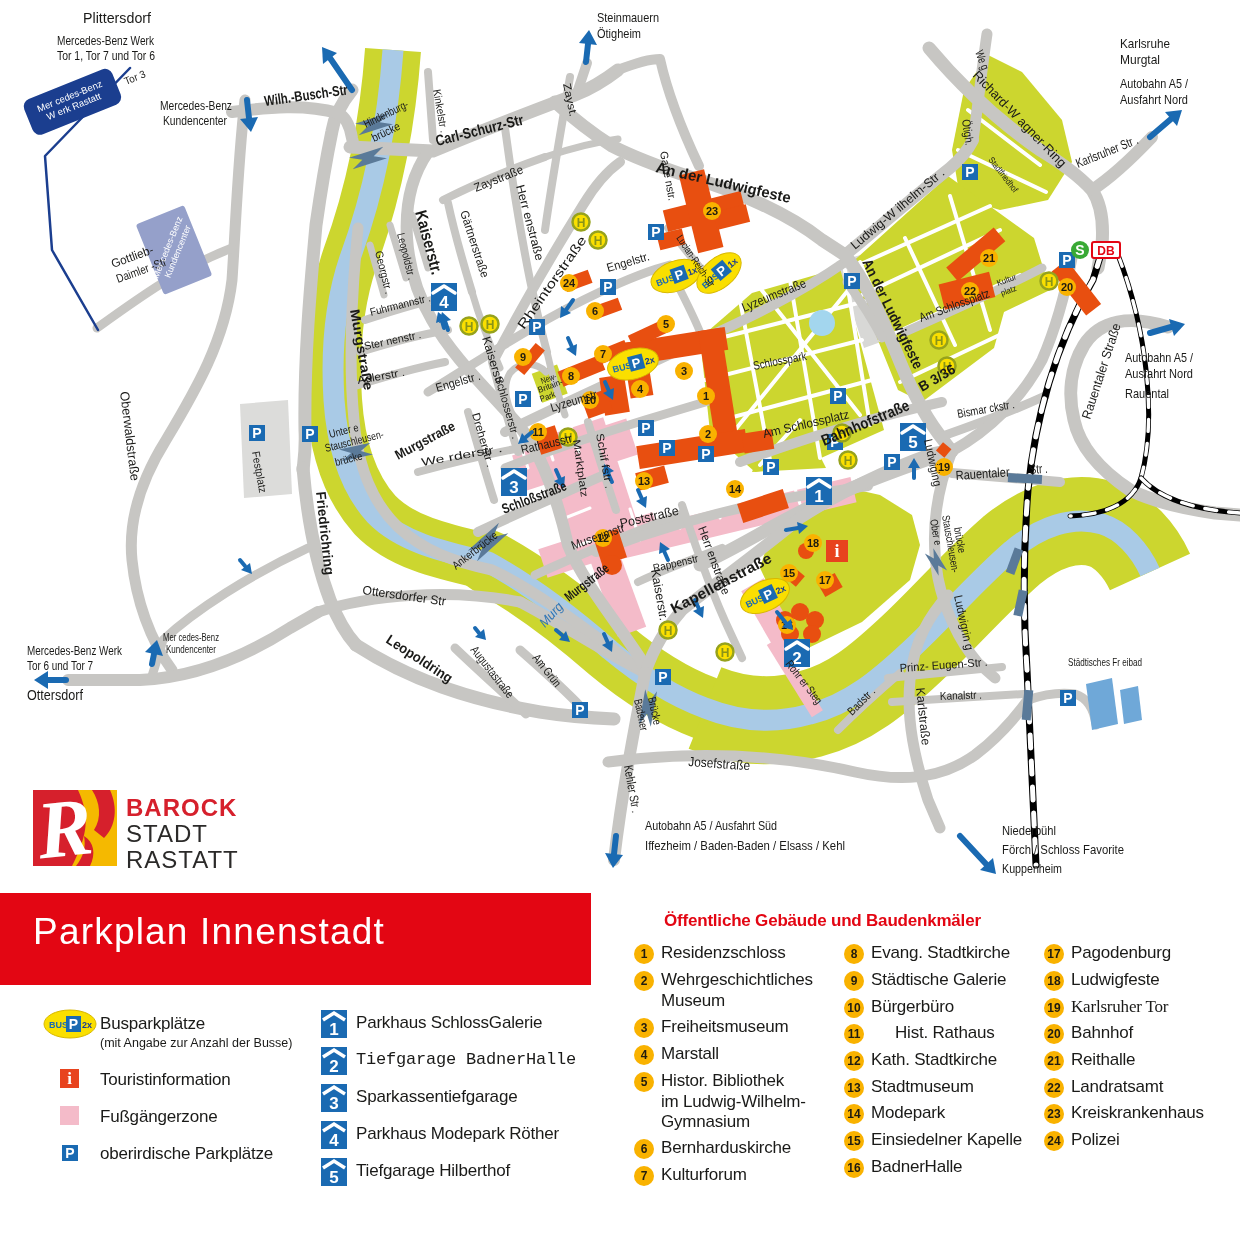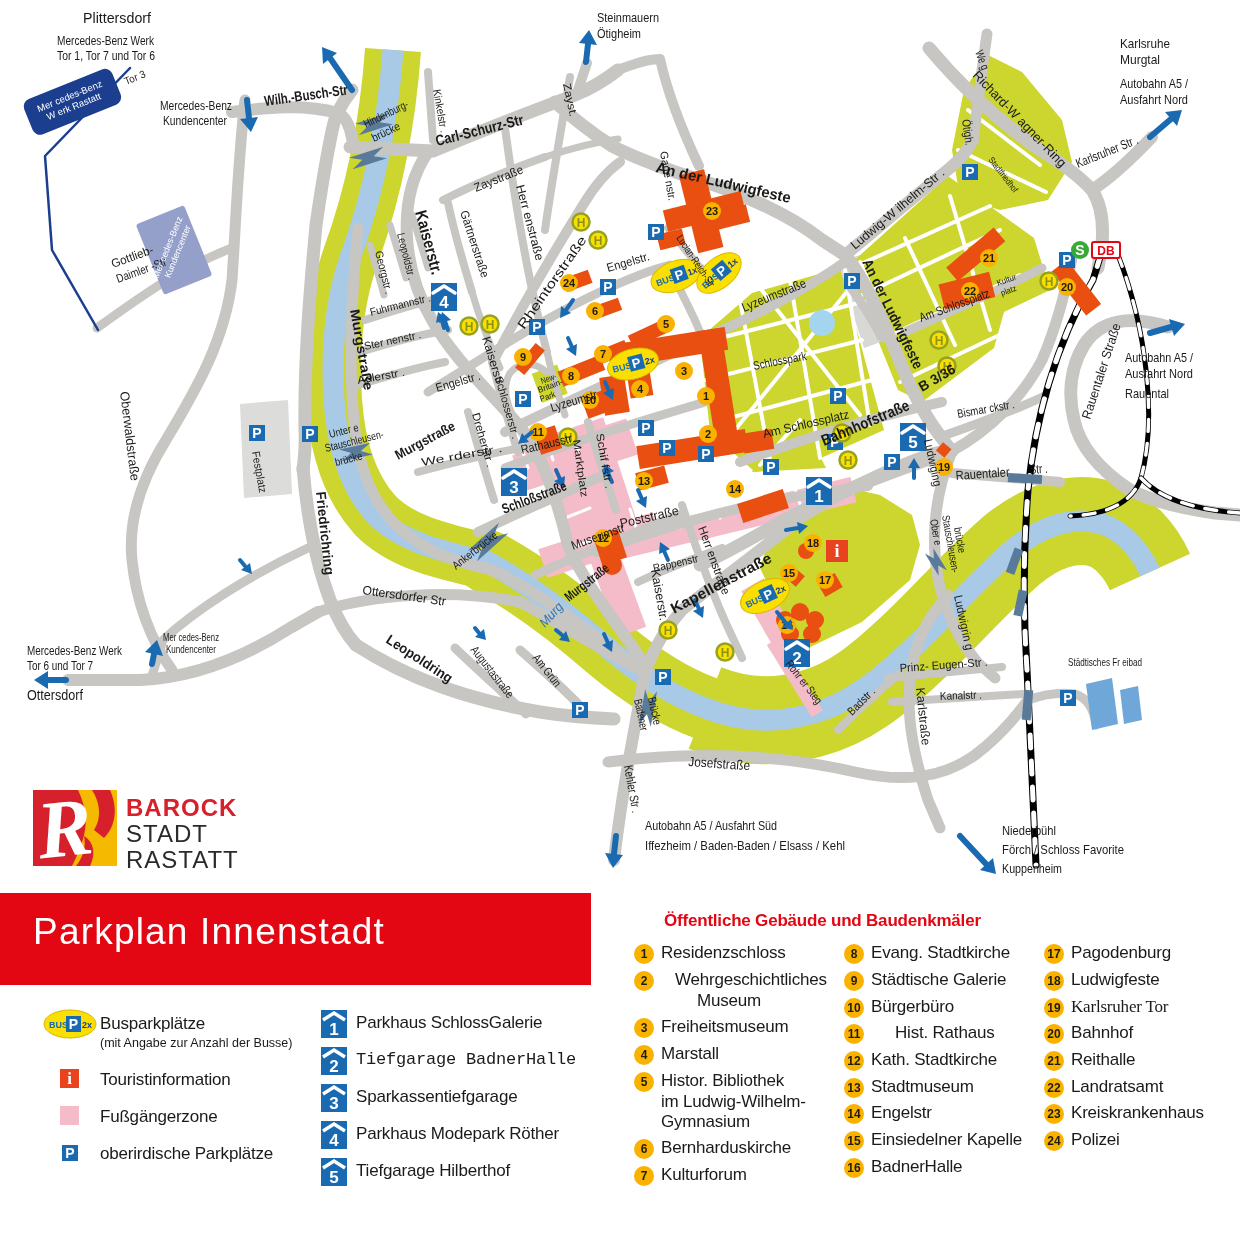--- a/index.html
+++ b/index.html
@@ -757,22 +757,22 @@
 <div class="abs" style="left:664px;top:911px;font-size:17px;letter-spacing:-0.2px;font-weight:bold;color:#e30613;">Öffentliche Gebäude und Baudenkmäler</div>
 <svg width="22" height="22" viewBox="0 0 22 22" style="position:absolute;left:633px;top:943px" xmlns="http://www.w3.org/2000/svg">
       <circle cx="11" cy="11" r="10" fill="#f9b200"></circle>
       <text x="11" y="15" font-size="12" font-weight="bold" fill="#201c10" text-anchor="middle" font-family="Liberation Sans,sans-serif">1</text>
     </svg>
 <div class="abs" style="left:661px;top:943px;font-size:17px;letter-spacing:-0.2px;color:#1a1a18;">Residenzschloss</div>
 <svg width="22" height="22" viewBox="0 0 22 22" style="position:absolute;left:633px;top:970px" xmlns="http://www.w3.org/2000/svg">
       <circle cx="11" cy="11" r="10" fill="#f9b200"></circle>
       <text x="11" y="15" font-size="12" font-weight="bold" fill="#201c10" text-anchor="middle" font-family="Liberation Sans,sans-serif">2</text>
     </svg>
-<div class="abs" style="left:661px;top:970px;font-size:17px;letter-spacing:-0.2px;color:#1a1a18;margin-left:14px;">Wehrgeschichtliches</div>
-<div class="abs" style="left:661px;top:991px;font-size:17px;letter-spacing:-0.2px;color:#1a1a18;margin-left:36px;">Museum</div>
+<div class="abs" style="left:661px;top:970px;font-size:17px;letter-spacing:-0.2px;color:#1a1a18;">Wehrgeschichtliches</div>
+<div class="abs" style="left:661px;top:991px;font-size:17px;letter-spacing:-0.2px;color:#1a1a18;">Museum</div>
 <svg width="22" height="22" viewBox="0 0 22 22" style="position:absolute;left:633px;top:1017px" xmlns="http://www.w3.org/2000/svg">
       <circle cx="11" cy="11" r="10" fill="#f9b200"></circle>
       <text x="11" y="15" font-size="12" font-weight="bold" fill="#201c10" text-anchor="middle" font-family="Liberation Sans,sans-serif">3</text>
     </svg>
 <div class="abs" style="left:661px;top:1017px;font-size:17px;letter-spacing:-0.2px;color:#1a1a18;">Freiheitsmuseum</div>
 <svg width="22" height="22" viewBox="0 0 22 22" style="position:absolute;left:633px;top:1044px" xmlns="http://www.w3.org/2000/svg">
       <circle cx="11" cy="11" r="10" fill="#f9b200"></circle>
       <text x="11" y="15" font-size="12" font-weight="bold" fill="#201c10" text-anchor="middle" font-family="Liberation Sans,sans-serif">4</text>
     </svg>
 <div class="abs" style="left:661px;top:1044px;font-size:17px;letter-spacing:-0.2px;color:#1a1a18;">Marstall</div>
@@ -820,21 +820,21 @@
 <div class="abs" style="left:871px;top:1050px;font-size:17px;letter-spacing:-0.2px;color:#1a1a18;">Kath. Stadtkirche</div>
 <svg width="22" height="22" viewBox="0 0 22 22" style="position:absolute;left:843px;top:1077px" xmlns="http://www.w3.org/2000/svg">
       <circle cx="11" cy="11" r="10" fill="#f9b200"></circle>
       <text x="11" y="15" font-size="12" font-weight="bold" fill="#201c10" text-anchor="middle" font-family="Liberation Sans,sans-serif">13</text>
     </svg>
 <div class="abs" style="left:871px;top:1077px;font-size:17px;letter-spacing:-0.2px;color:#1a1a18;">Stadtmuseum</div>
 <svg width="22" height="22" viewBox="0 0 22 22" style="position:absolute;left:843px;top:1103px" xmlns="http://www.w3.org/2000/svg">
       <circle cx="11" cy="11" r="10" fill="#f9b200"></circle>
       <text x="11" y="15" font-size="12" font-weight="bold" fill="#201c10" text-anchor="middle" font-family="Liberation Sans,sans-serif">14</text>
     </svg>
-<div class="abs" style="left:871px;top:1103px;font-size:17px;letter-spacing:-0.2px;color:#1a1a18;">Engelstr</div>
+<div class="abs" style="left:871px;top:1103px;font-size:17px;letter-spacing:-0.2px;color:#1a1a18;">Modepark</div>
 <svg width="22" height="22" viewBox="0 0 22 22" style="position:absolute;left:843px;top:1130px" xmlns="http://www.w3.org/2000/svg">
       <circle cx="11" cy="11" r="10" fill="#f9b200"></circle>
       <text x="11" y="15" font-size="12" font-weight="bold" fill="#201c10" text-anchor="middle" font-family="Liberation Sans,sans-serif">15</text>
     </svg>
 <div class="abs" style="left:871px;top:1130px;font-size:17px;letter-spacing:-0.2px;color:#1a1a18;">Einsiedelner Kapelle</div>
 <svg width="22" height="22" viewBox="0 0 22 22" style="position:absolute;left:843px;top:1157px" xmlns="http://www.w3.org/2000/svg">
       <circle cx="11" cy="11" r="10" fill="#f9b200"></circle>
       <text x="11" y="15" font-size="12" font-weight="bold" fill="#201c10" text-anchor="middle" font-family="Liberation Sans,sans-serif">16</text>
     </svg>
 <div class="abs" style="left:871px;top:1157px;font-size:17px;letter-spacing:-0.2px;color:#1a1a18;">BadnerHalle</div>

